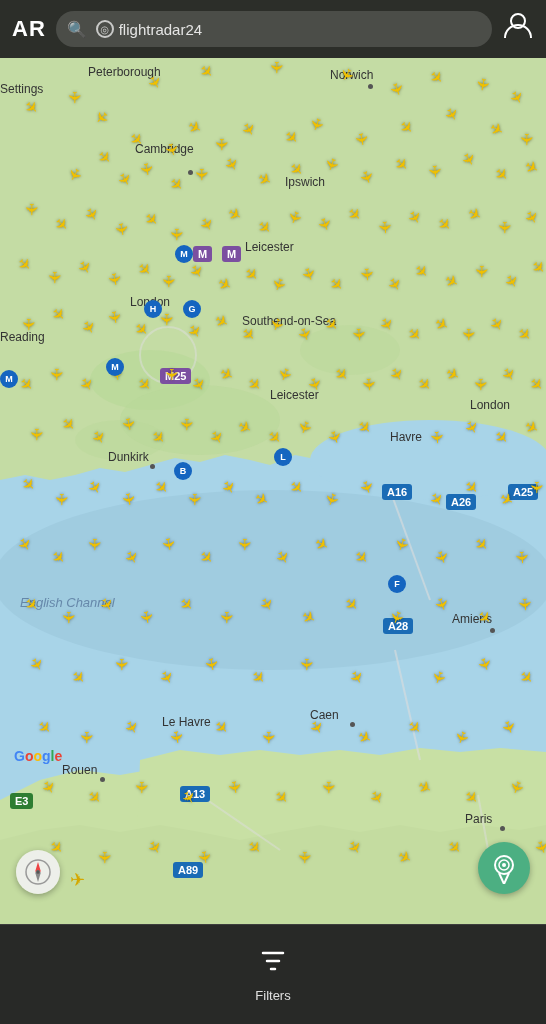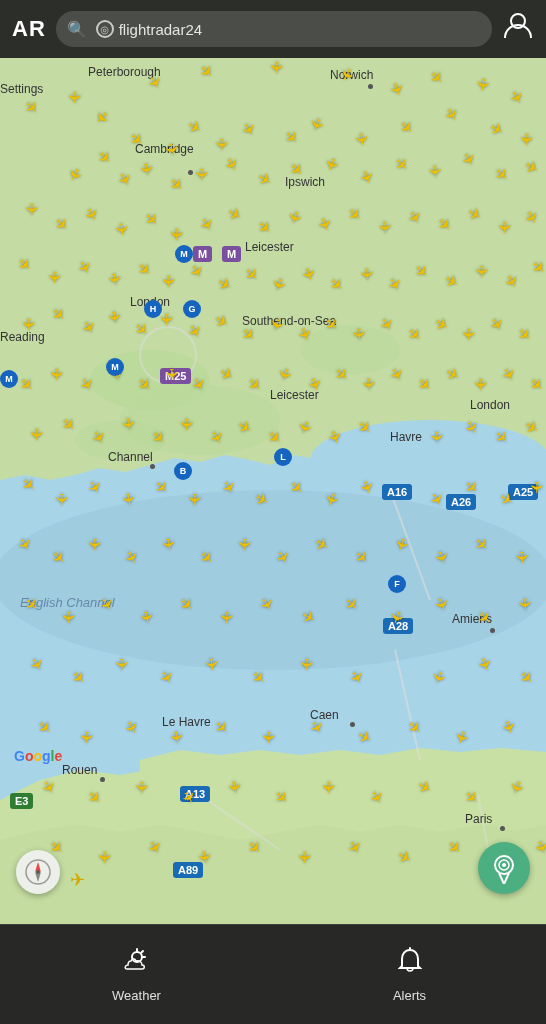--- a/index.html
+++ b/index.html
@@ -341,21 +341,21 @@
   <span class="city-label" style="left:330px;top:68px;">Norwich</span>
   <span class="city-dot" style="left:368px;top:84px;"></span>
   <span class="city-label" style="left:135px;top:142px;">Cambridge</span>
   <span class="city-dot" style="left:188px;top:170px;"></span>
   <span class="city-label" style="left:285px;top:175px;">Ipswich</span>
   <span class="city-label" style="left:245px;top:240px;">Leicester</span>
   <span class="city-label" style="left:0px;top:330px;">Reading</span>
   <span class="city-label" style="left:130px;top:295px;">London</span>
   <span class="city-label" style="left:242px;top:314px;">Southend-on-Sea</span>
   <span class="city-label" style="left:270px;top:388px;">Leicester</span>
-  <span class="city-label" style="left:108px;top:450px;">Channel</span>
+  <span class="city-label" style="left:108px;top:450px;">Dunkirk</span>
   <span class="city-dot" style="left:150px;top:464px;"></span>
   <span class="city-label" style="left:390px;top:430px;">Havre</span>
   <span class="city-label" style="left:470px;top:398px;">London</span>
   <span class="city-label" style="left:452px;top:612px;">Amiens</span>
   <span class="city-dot" style="left:490px;top:628px;"></span>
   <span class="city-label" style="left:162px;top:715px;">Le Havre</span>
   <span class="city-label" style="left:310px;top:708px;">Caen</span>
   <span class="city-dot" style="left:350px;top:722px;"></span>
   <span class="city-label" style="left:62px;top:763px;">Rouen</span>
   <span class="city-dot" style="left:100px;top:777px;"></span>
@@ -643,33 +643,19 @@
     <circle cx="16" cy="13" r="5" fill="none" stroke="white" stroke-width="1.5"></circle>
     <line x1="11" y1="21" x2="16" y2="32" stroke="white" stroke-width="2"></line>
     <line x1="21" y1="21" x2="16" y2="32" stroke="white" stroke-width="2"></line>
     <circle cx="16" cy="13" r="2" fill="white"></circle>
   </svg>
 </div>
 
 <div id="bottom-nav">
   <div class="nav-item">
     <span class="nav-icon">
-      <svg width="30" height="28" viewBox="0 0 30 28" fill="none">
-        <circle cx="15" cy="10" r="5" stroke="white" stroke-width="2"></circle>
-        <line x1="15" y1="2" x2="15" y2="4" stroke="white" stroke-width="2" stroke-linecap="round"></line>
-        <line x1="21" y1="4" x2="19.5" y2="5.5" stroke="white" stroke-width="2" stroke-linecap="round"></line>
-        <line x1="23" y1="10" x2="21" y2="10" stroke="white" stroke-width="2" stroke-linecap="round"></line>
-        <path d="M6 18 C3 18 2 22 5 22 L20 22 C23 22 23 18 20 18 C20 15 17 13 14 14 C13 11 10 11 9 14 C7 14 6 16 6 18Z" stroke="white" stroke-width="1.5" fill="none"></path>
+      <svg width="24" height="28" viewBox="0 0 24 28" fill="none">
+        <path d="M2 6h20M6 14h12M10 22h4" stroke="white" stroke-width="2.5" stroke-linecap="round"></path>
       </svg>
     </span>
-    <span class="nav-label">Weather</span>
-  </div>
-  <div class="nav-item">
-    <span class="nav-icon">
-      <svg width="26" height="28" viewBox="0 0 26 28" fill="none">
-        <path d="M13 3 C8 3 5 7 5 12 L5 19 L3 21 L23 21 L21 19 L21 12 C21 7 18 3 13 3Z" stroke="white" stroke-width="2" fill="none"></path>
-        <path d="M10 21 C10 22.65 11.35 24 13 24 C14.65 24 16 22.65 16 21" stroke="white" stroke-width="1.5" fill="none"></path>
-        <line x1="13" y1="3" x2="13" y2="1" stroke="white" stroke-width="2" stroke-linecap="round"></line>
-      </svg>
-    </span>
-    <span class="nav-label">Alerts</span>
+    <span class="nav-label">Filters</span>
   </div>
 </div>
 
 </body></html>

